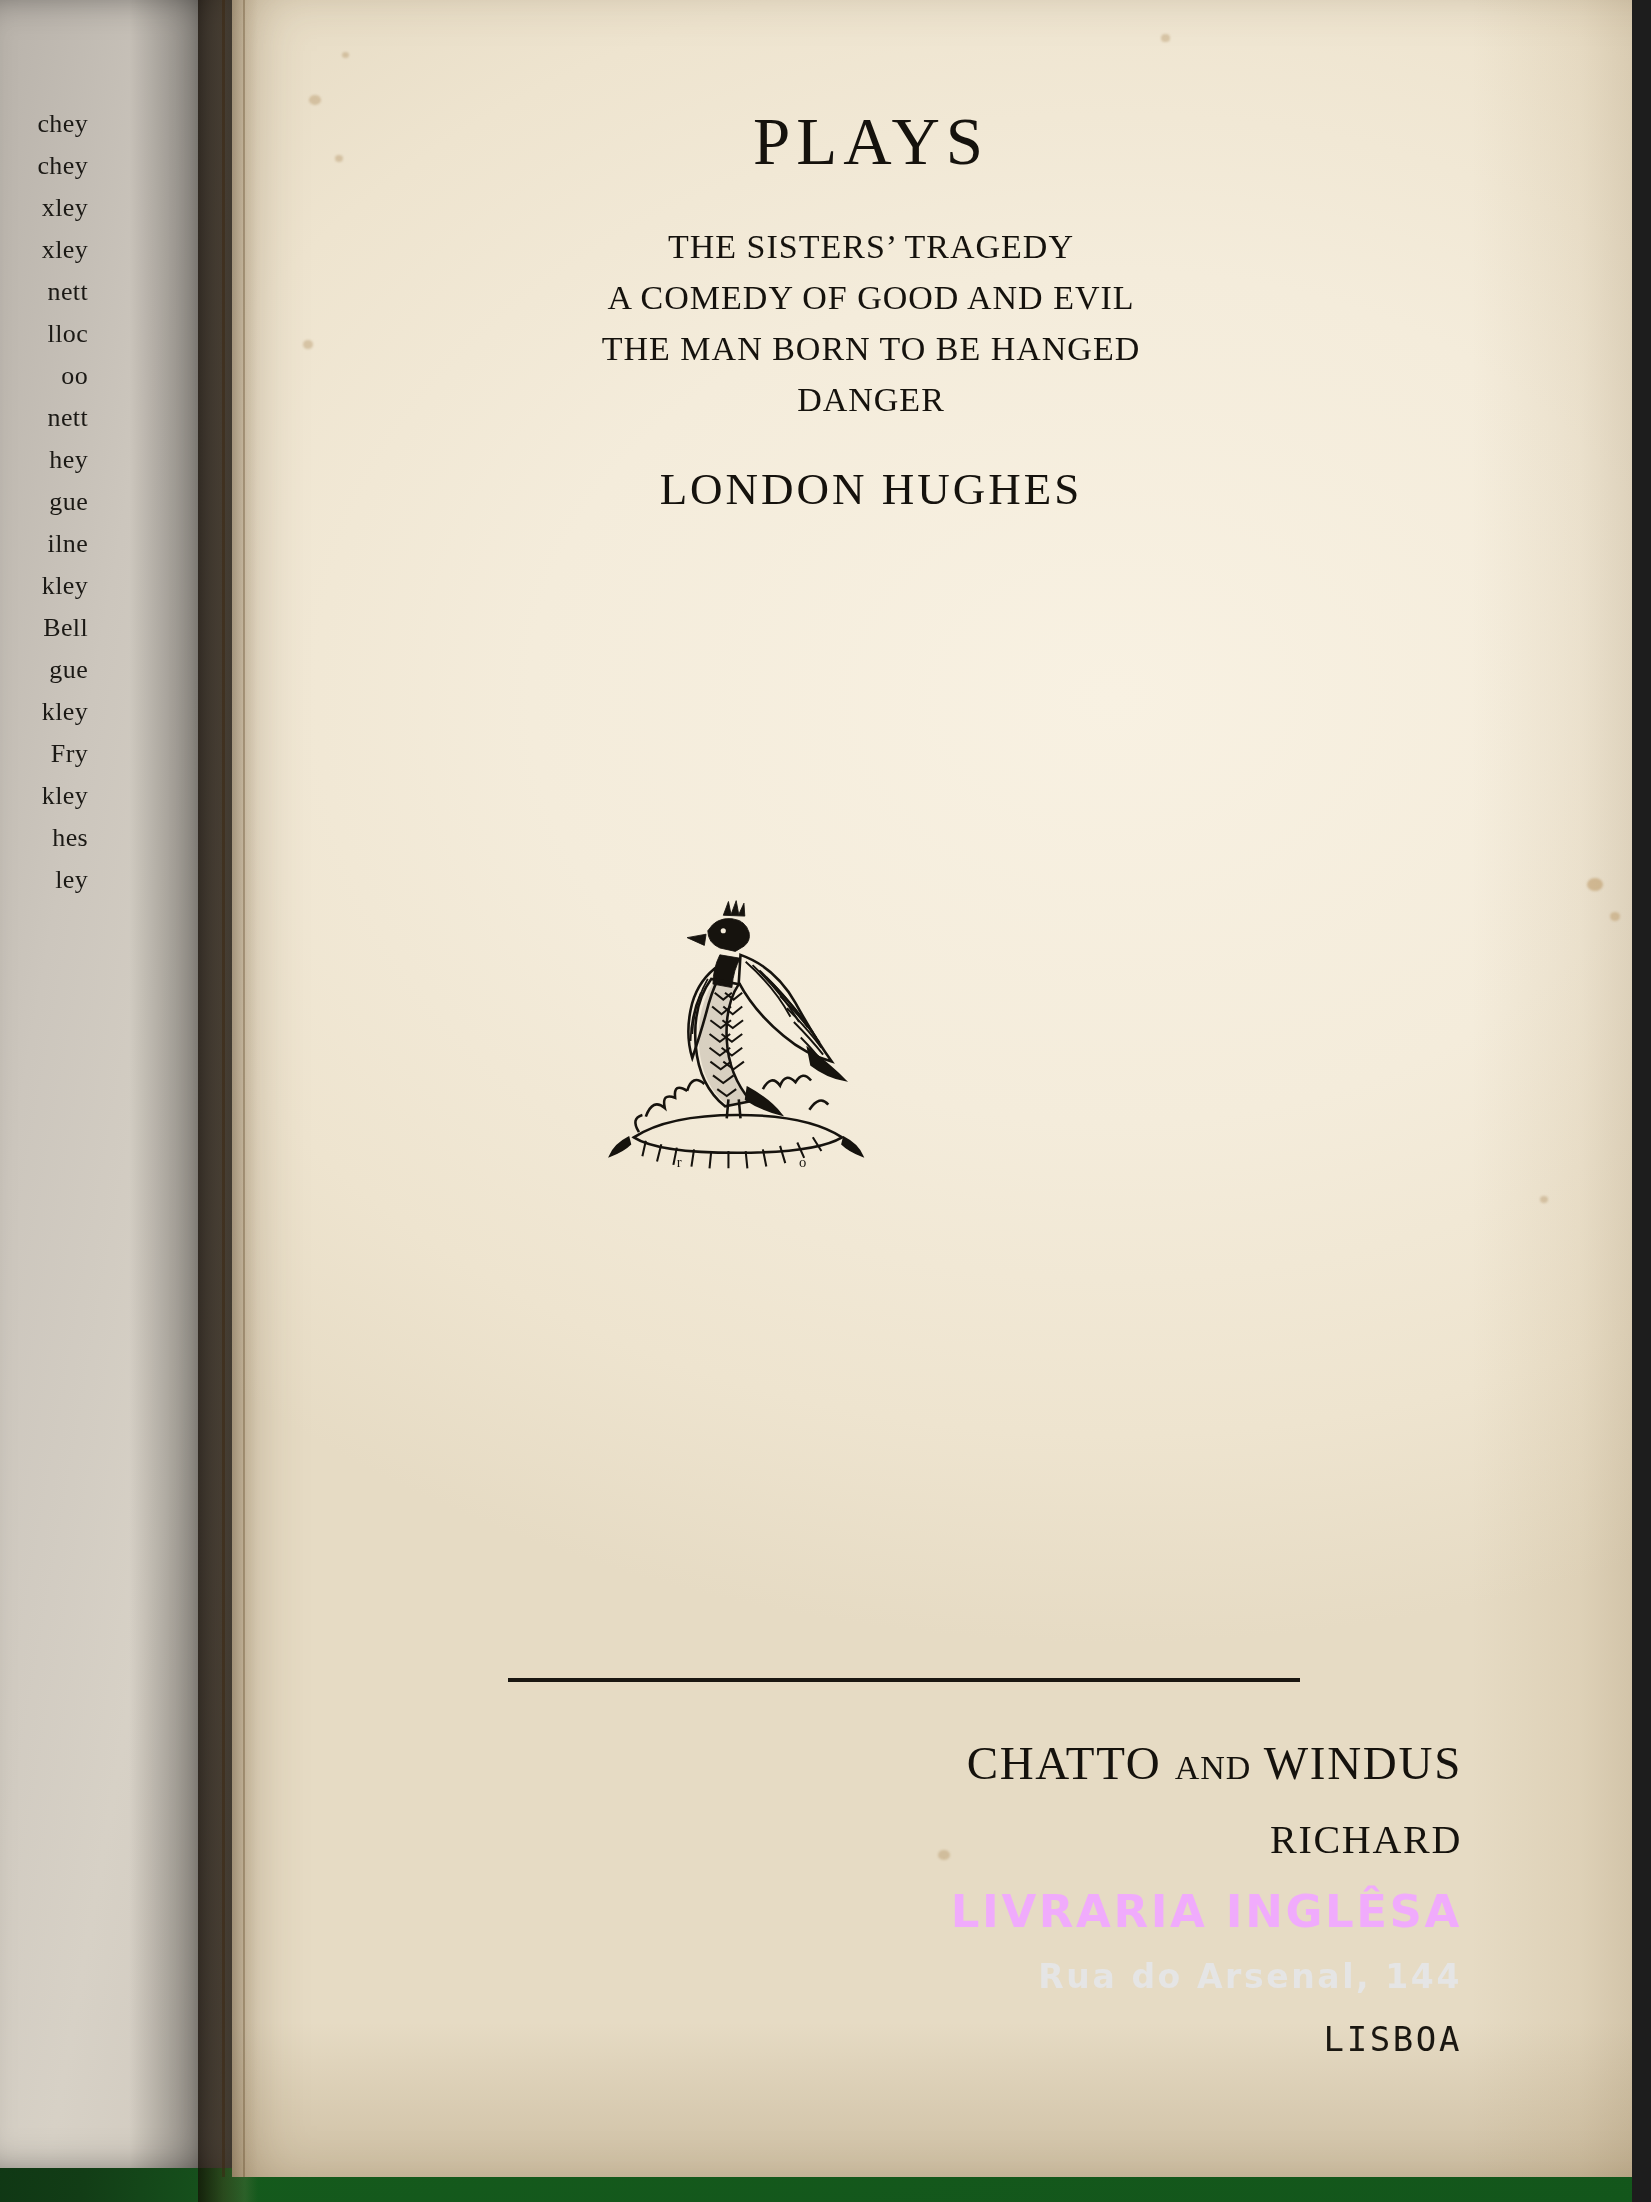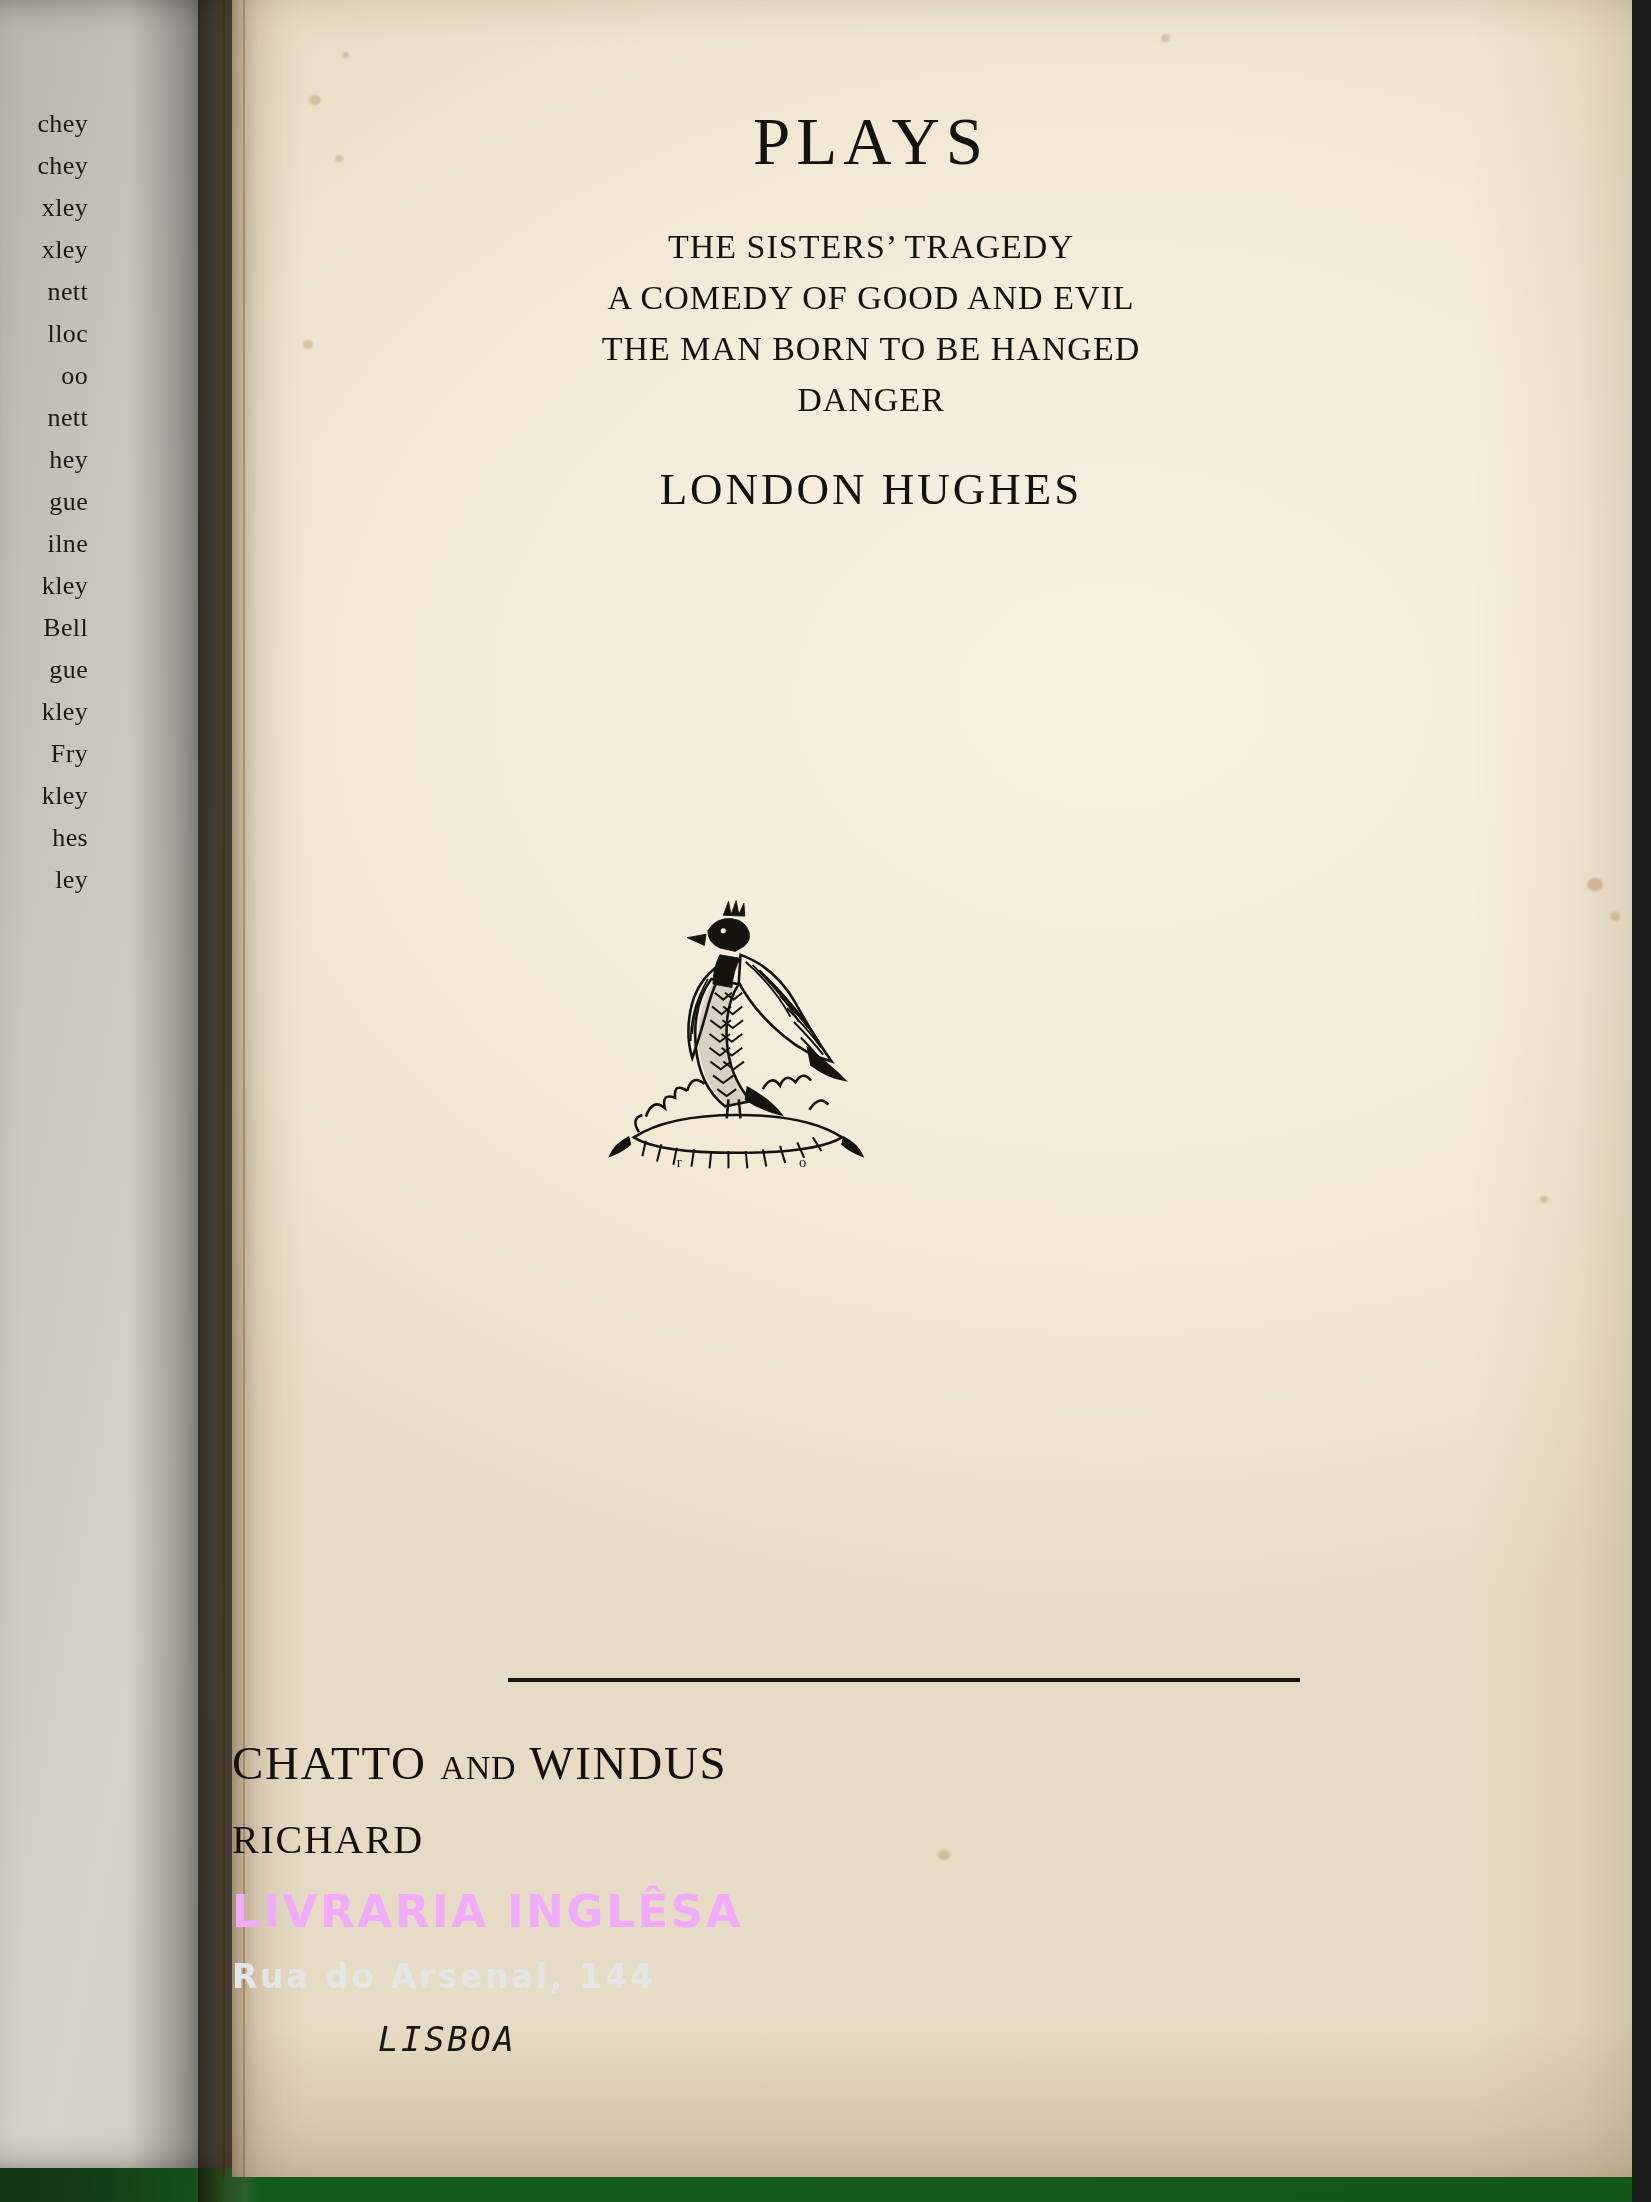--- a/index.html
+++ b/index.html
@@ -159,21 +159,21 @@
     top: 1678px;
     width: 792px;
     height: 4.3px;
     background: #1a1712;
   }
   .imprint {
     position: absolute;
     left: 232px;
     top: 1712px;
     width: 1230px;
-    text-align: left;
+    text-align: right;
     color: #15120d;
   }
   .imprint .pub {
     font-size: 47px;
     letter-spacing: 1.7px;
     margin-top: 24px;
   }
   .imprint .pub .small { font-size: 34px; letter-spacing: 0.9px; }
   .imprint .city {
     font-size: 40px;
@@ -196,21 +196,20 @@
     margin-top: 19px;
     color: #e5e5e5;
   }
   .imprint .stamp3 {
     font-family: "DejaVu Sans Mono", monospace;
     font-size: 34px;
     letter-spacing: 2.6px;
     margin-top: 22.4px;
     margin-left: 146px;
     color: #1a1711;
-    font-style: italic;
   }
 </style>
 </head>
 <body>
 
 <div id="page">
 
   <div class="table-bg"></div>
   <div class="table-dark-left"></div>
 

